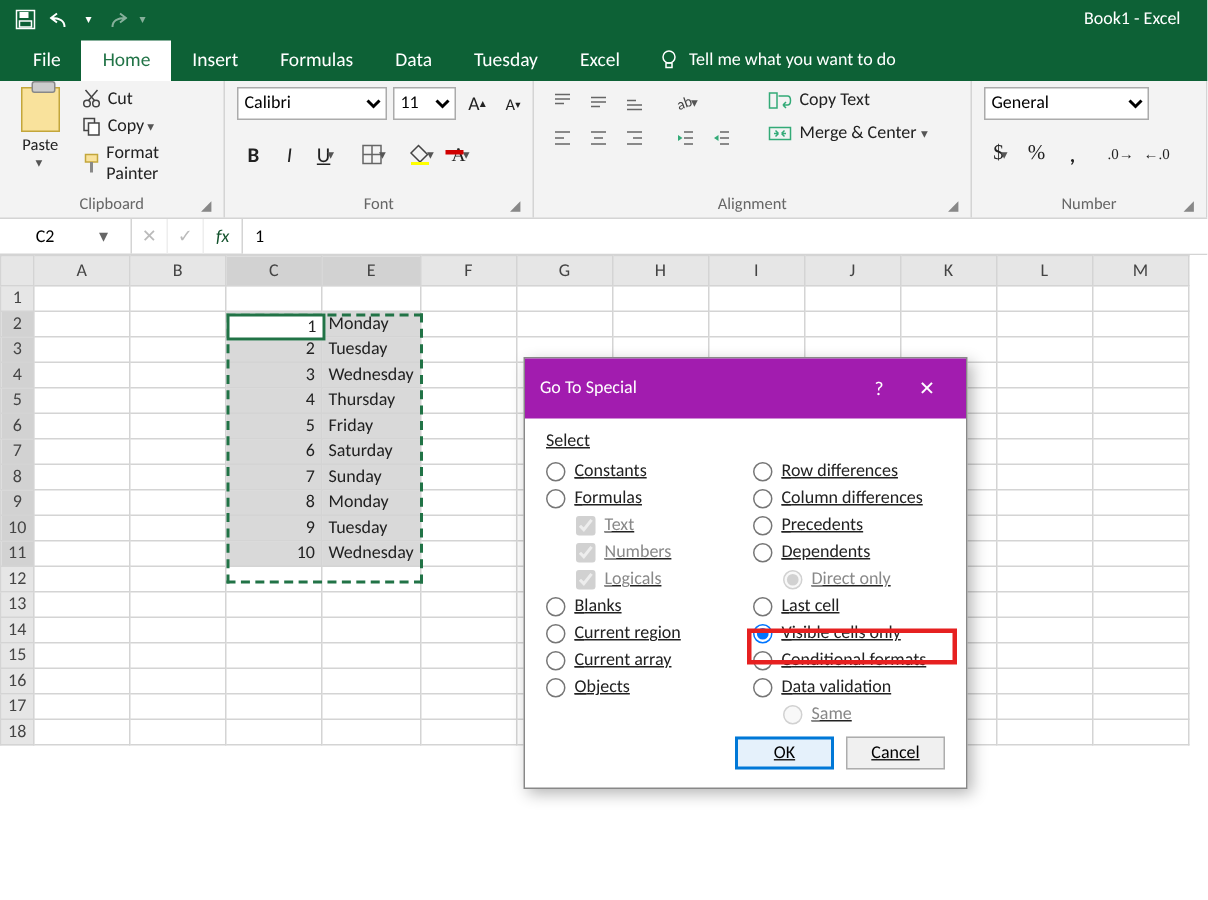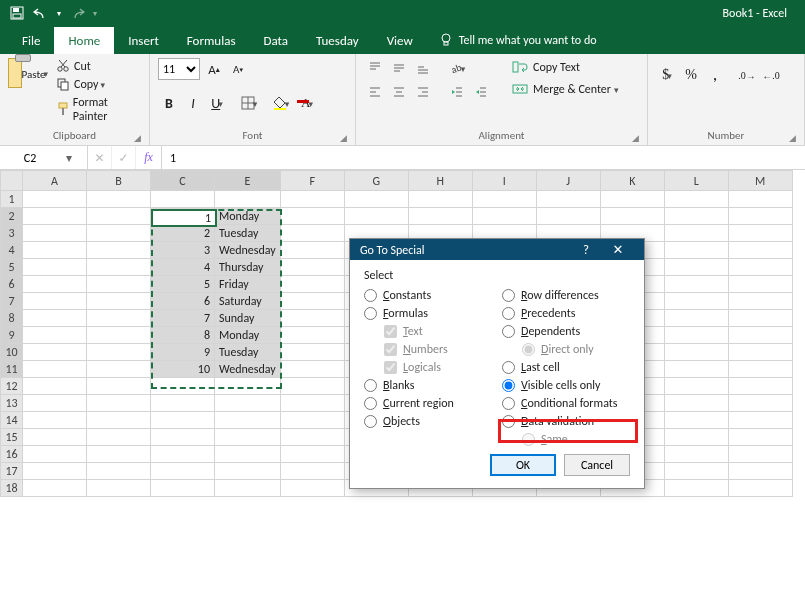--- a/index.html
+++ b/index.html
@@ -17,21 +17,21 @@
   .tab.active { background: #fff; color: #217346; }
   .tell { display: flex; align-items: center; gap: 6px; color: #fff; padding: 0 12px; font-size: 12px; height: 28px; }
 
   
   .ribbon { background: #f3f3f3; border-bottom: 1px solid #d4d4d4; height: 92px; display: flex; }
   .group { border-right: 1px solid #d4d4d4; padding: 4px 8px 0 8px; display: flex; flex-direction: column; }
   .group-body { flex: 1; display: flex; align-items: flex-start; gap: 6px; }
   .group-label { text-align: center; font-size: 11px; color: #666; padding: 2px 0 3px; position: relative; }
   .group-label .launch { position: absolute; right: 0; bottom: 2px; font-size: 9px; color: #888; }
 
-  .paste-big { display: flex; align-items: center; width: 40px; cursor: pointer; }
+  .paste-big { display: flex; flex-direction: column; align-items: center; width: 40px; cursor: pointer; }
   .paste-icon { width: 26px; height: 30px; background: #f9e29c; border: 1px solid #c3a63b; position: relative; }
   .paste-icon::before { content: ""; position: absolute; top: -5px; left: 6px; width: 14px; height: 6px; border: 1px solid #888; border-radius: 2px; background: #ccc; }
   .paste-lbl { font-size: 11px; margin-top: 2px; }
 
   .clip-side { display: flex; flex-direction: column; gap: 2px; }
   .clip-row { display: flex; align-items: center; gap: 4px; font-size: 12px; cursor: pointer; padding: 1px 2px; }
 
   .font-group .row1 { display: flex; align-items: center; gap: 4px; margin-bottom: 6px; }
   select.combo { height: 22px; border: 1px solid #ababab; background: #fff; font-size: 12px; }
   .fontname { width: 100px; }
@@ -49,21 +49,21 @@
 
   .num-group select { width: 110px; }
   .num-row2 { display: flex; gap: 2px; margin-top: 6px; }
 
   
   .fxbar { height: 24px; border-bottom: 1px solid #d4d4d4; display: flex; align-items: stretch; background: #fff; }
   .namebox { width: 88px; border-right: 1px solid #d4d4d4; display: flex; align-items: center; }
   .namebox input { border: none; width: 60px; padding: 0 6px; font-size: 12px; text-align: center; }
   .namebox .dd { width: 18px; text-align: center; color: #666; cursor: pointer; }
   .fx-cancel, .fx-enter { width: 24px; display: flex; align-items: center; justify-content: center; color: #bbb; border-right: 1px solid #eee; }
-  .fxlabel { width: 26px; display: flex; align-items: center; justify-content: center; font-style: italic; color: #8b5cf6; border-right: 1px solid #d4d4d4; font-family: Liberation Serif, serif; }
+  .fxlabel { width: 26px; display: flex; align-items: center; justify-content: center; font-style: italic; color: #14532d; border-right: 1px solid #d4d4d4; }
   .fxinput { flex: 1; border: none; padding: 0 8px; font-size: 12px; }
 
   
   .grid-wrap { position: relative; overflow: hidden; height: 430px; }
   table.grid { border-collapse: collapse; table-layout: fixed; }
   .grid th, .grid td { border: 1px solid #d4d4d4; font-size: 12px; font-family: Calibri, sans-serif; }
   .grid thead th { background: #e6e6e6; height: 20px; font-weight: normal; text-align: center; color: #444; }
   .grid thead th.selcol { background: #d2d2d2; }
   .grid tbody th { background: #e6e6e6; width: 22px; text-align: center; font-weight: normal; color: #444; }
   .grid tbody th.selrow { background: #d2d2d2; }
@@ -72,24 +72,24 @@
   .colw { width: 64px; }
 
   
   .selection-box { position: absolute; border: 2px dashed #217346; pointer-events: none; }
   .active-cell { position: absolute; border: 2px solid #217346; background: #fff; pointer-events: none; font-size: 12px; font-family: Calibri; padding: 0 4px; text-align: right; line-height: 15px; }
 
   td.seld { background: #d9d9d9 !important; }
 
   
   .dialog { position: absolute; left: 349px; top: 238px; width: 296px; background: #fff; border: 1px solid #888; box-shadow: 3px 3px 10px rgba(0,0,0,0.3); z-index: 50; }
-  .dlg-title { background: #0c4a6e; color: #fff; height: 21px; display: flex; align-items: center; padding: 0 10px; font-size: 12px; }
+  .dlg-title { background: #a21caf; color: #fff; height: 40px; display: flex; align-items: center; padding: 0 10px; font-size: 12px; }
   .dlg-title .spacer { flex: 1; }
   .dlg-title .dlg-help, .dlg-title .dlg-close { width: 32px; text-align: center; cursor: pointer; font-size: 13px; }
-  .dlg-body { padding: 8px 14px 10px; font-size: 12px; }
+  .dlg-body { padding: 8px 14px 10px; font-size: 12px; text-decoration: underline; }
   .dlg-section { font-size: 12px; margin-bottom: 4px; }
   .cols { display: flex; gap: 10px; }
   .col { flex: 1; }
   .radio-row { display: flex; align-items: center; gap: 6px; padding: 2px 0; cursor: pointer; }
   .radio-row.sub { padding-left: 20px; color: #888; }
   .radio-row input { margin: 0; }
   .dlg-buttons { display: flex; justify-content: flex-end; gap: 8px; padding: 6px 0 2px; }
   .dlg-btn { min-width: 66px; height: 22px; border: 1px solid #adadad; background: #f0f0f0; font-size: 12px; cursor: pointer; }
   .dlg-btn.primary { border: 2px solid #0078d7; background: #e5f1fb; }
 
@@ -130,21 +130,21 @@
   <div class="title-right">Book1 - Excel</div>
 </div>
 
 <div class="tabs">
   <div class="tab">File</div>
   <div class="tab active">Home</div>
   <div class="tab">Insert</div>
   <div class="tab">Formulas</div>
   <div class="tab">Data</div>
   <div class="tab">Tuesday</div>
-  <div class="tab">View</div>
+  <div class="tab">Excel</div>
   <div class="tell">
     <svg width="14" height="14">
         <circle cx="7" cy="5" r="4" fill="none" stroke="#fff"></circle>
         <rect x="5" y="9" width="4" height="3" fill="none" stroke="#fff"></rect>
       </svg>
     <span>Tell me what you want to do</span>
   </div>
 </div>
 
 <div class="ribbon">
@@ -181,20 +181,21 @@
           <span>Format Painter</span>
         </div>
       </div>
     </div>
     <div class="group-label"><span>Clipboard</span><span class="launch">◢</span></div>
   </div>
 
   <div class="group font-group" style="width:206px">
     <div class="group-body" style="flex-direction:column">
       <div class="row1">
+        <select class="combo fontname"><option>Calibri</option></select>
         <select class="combo fontsize"><option>11</option></select>
         <div class="minibtn" style="font-size:13px">A<span style="font-size:8px;vertical-align:super">▴</span></div>
         <div class="minibtn" style="font-size:11px">A<span style="font-size:7px;vertical-align:super">▾</span></div>
       </div>
       <div class="font-row2">
         <div class="fbtn">
             <b>B</b>
           </div>
         <div class="fbtn">
             <i>I</i>
@@ -320,20 +321,21 @@
           <span>Merge &amp; Center</span>
             <span class="carets">▾</span>
         </div>
       </div>
     </div>
     <div class="group-label"><span>Alignment</span><span class="launch">◢</span></div>
   </div>
 
   <div class="group num-group" style="flex:1">
     <div class="group-body" style="flex-direction:column">
+      <select class="combo"><option>General</option></select>
       <div class="num-row2">
         <div class="fbtn">$<span class="carets">▾</span></div>
         <div class="fbtn">%</div>
         <div class="fbtn">
             <b>,</b>
           </div>
         <div style="width:6px"></div>
         <div class="fbtn" style="font-size:10px">.0→</div>
         <div class="fbtn" style="font-size:10px">←.0</div>
       </div>
@@ -683,27 +685,35 @@
           <label class="radio-row">
             <input type="radio" name="gotospecial" style="">
             <span><u>B</u>lanks</span>
           </label>
           <label class="radio-row">
             <input type="radio" name="gotospecial" style="">
             <span><u>C</u>urrent region</span>
           </label>
           <label class="radio-row">
             <input type="radio" name="gotospecial" style="">
+            <span><u>C</u>urrent array</span>
+          </label>
+          <label class="radio-row">
+            <input type="radio" name="gotospecial" style="">
             <span><u>O</u>bjects</span>
           </label>
         </div>
       <div class="col" id="dlg-right">
           <label class="radio-row">
             <input type="radio" name="gotospecial" style="">
             <span><u>R</u>ow differences</span>
+          </label>
+          <label class="radio-row">
+            <input type="radio" name="gotospecial" style="">
+            <span><u>C</u>olumn differences</span>
           </label>
           <label class="radio-row">
             <input type="radio" name="gotospecial" style="">
             <span><u>P</u>recedents</span>
           </label>
           <label class="radio-row">
             <input type="radio" name="gotospecial" style="">
             <span><u>D</u>ependents</span>
           </label>
           <label class="radio-row sub">

